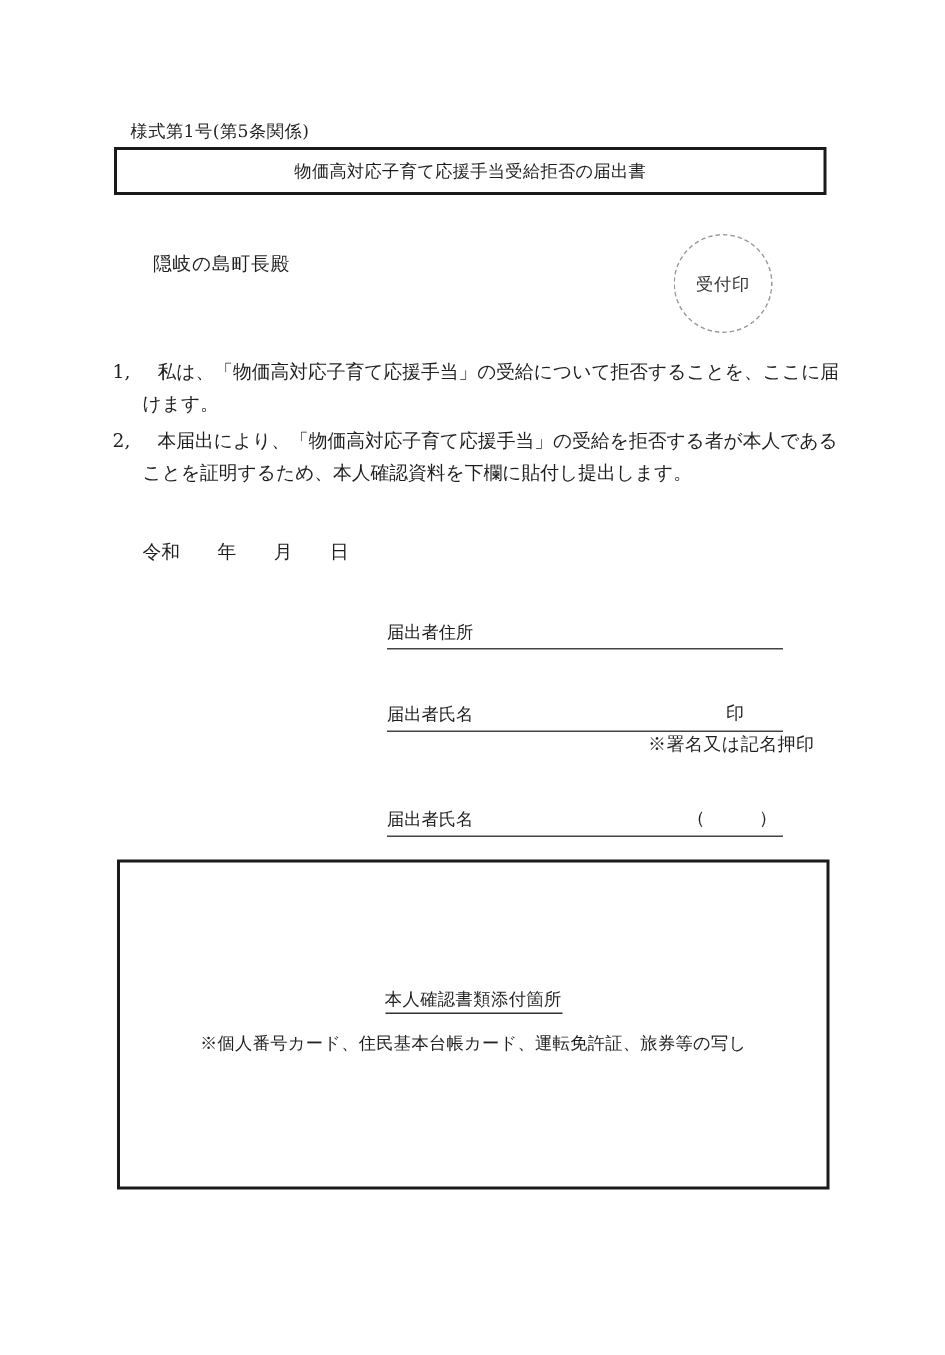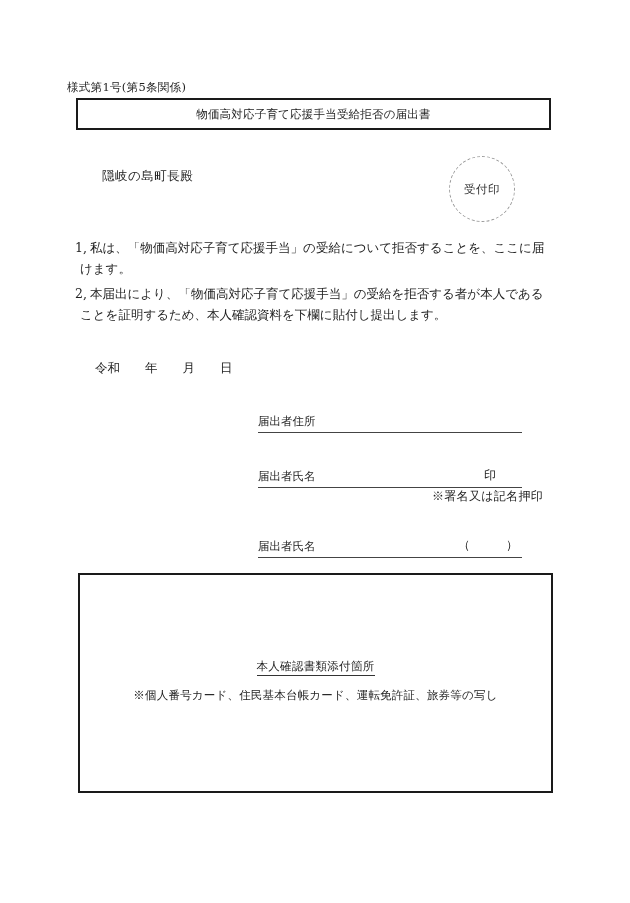--- a/index.html
+++ b/index.html
@@ -11,21 +11,21 @@
   }
   .page{
     position:relative;
     width:630px;
     height:903px;
     background:#ffffff;
     overflow:hidden;
   }
   .abs{position:absolute;}
   .form-number{
-    left:67px; top:80px;
+    left:87px; top:80px;
     font-size:11.5px; letter-spacing:0.3px;
   }
   .title-box{
     left:76px; top:98px;
     width:475px; height:32px;
     box-sizing:border-box;
     border:2px solid #1a1a1a;
     display:flex; align-items:center; justify-content:center;
   }
   .title-box span{font-size:11.5px; letter-spacing:0.2px;}
@@ -44,21 +44,21 @@
   .stamp span{font-size:11.5px; color:#333; letter-spacing:0.5px;}
   .clause{
     left:75px;
     width:480px;
     font-size:12.5px;
     line-height:21px;
   }
   .clause-1{top:237px;}
   .clause-2{top:283px;}
   .clause .num{position:absolute; left:0; top:0;}
-  .clause .lines{margin-left:5px; white-space:nowrap;}
+  .clause .lines{margin-left:20px; white-space:nowrap;}
   .clause .lines .line:first-child{text-indent:10px;}
   .date-line{
     left:95px; top:360px;
     font-size:12.5px;
     white-space:pre;
   }
   .field{
     left:258px;
     width:264px;
     box-sizing:border-box;

